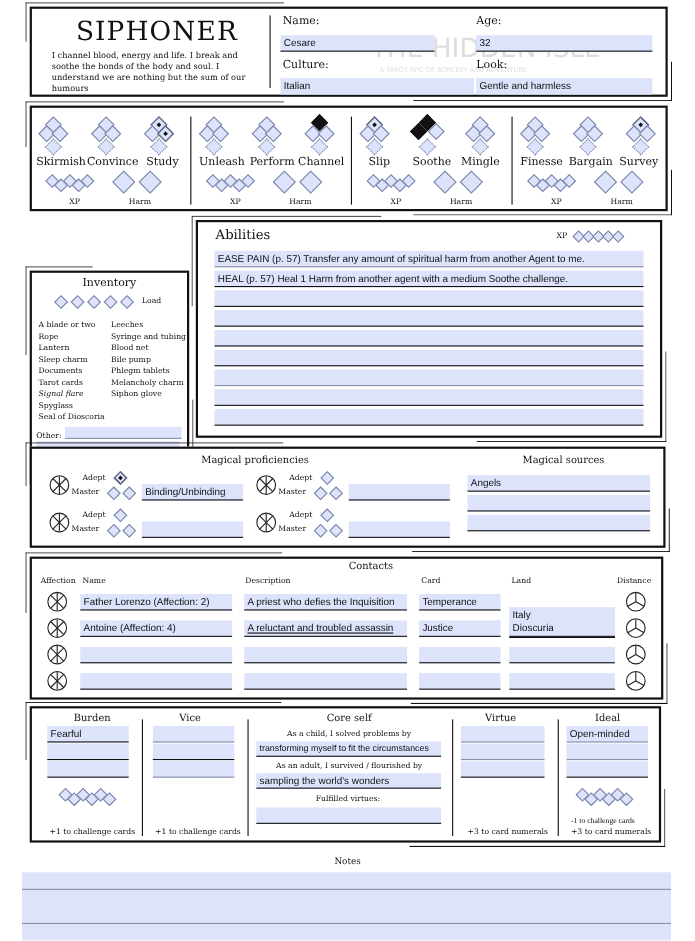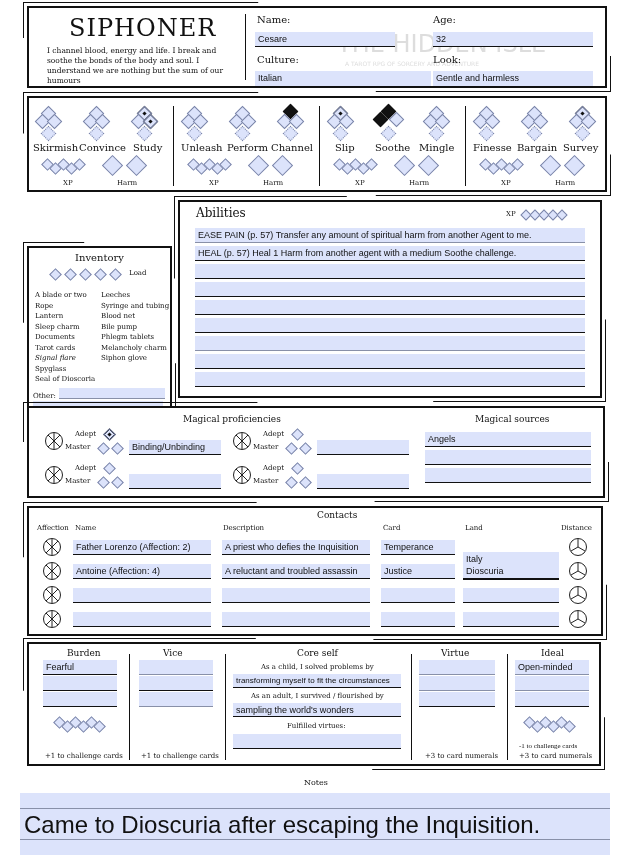--- a/index.html
+++ b/index.html
@@ -287,21 +287,21 @@
         <line x1="8" y1="8" x2="1" y2="12" stroke="#222"></line>
         <line x1="8" y1="8" x2="15" y2="12" stroke="#222"></line>
       </svg></div>
 
   <div class="circ" style="left:14px;top:54px;"><svg width="16" height="16" viewBox="0 0 16 16">
         <line x1="2" y1="2" x2="14" y2="14" stroke="#222"></line>
         <line x1="14" y1="2" x2="2" y2="14" stroke="#222"></line>
         <line x1="8" y1="0" x2="8" y2="16" stroke="#222"></line>
       </svg></div>
   <div class="field" style="left:44px;top:56px;width:138px;height:15px;">Antoine (Affection: 4)</div>
-  <div class="field" style="left:193px;top:56px;width:148px;height:15px;">A reluctant and troubled assassin</div>
+  <div class="field" style="left:193px;top:56px;width:148px;height:15px;text-decoration:underline;">A reluctant and troubled assassin</div>
   <div class="field" style="left:352px;top:56px;width:74px;height:15px;">Justice</div>
   <div class="field" style="left:434px;top:56px;width:96px;height:15px;">Dioscuria</div>
   <div class="circ" style="left:540px;top:54px;"><svg width="16" height="16" viewBox="0 0 16 16">
         <line x1="8" y1="0" x2="8" y2="8" stroke="#222"></line>
         <line x1="8" y1="8" x2="1" y2="12" stroke="#222"></line>
         <line x1="8" y1="8" x2="15" y2="12" stroke="#222"></line>
       </svg></div>
 
   <div class="circ" style="left:14px;top:78px;"><svg width="16" height="16" viewBox="0 0 16 16">
         <line x1="2" y1="2" x2="14" y2="14" stroke="#222"></line>
@@ -383,14 +383,13 @@
   <div class="dia" style="left:528px;top:74px;width:9px;height:9px;"></div>
   <div class="dia" style="left:536px;top:78px;width:9px;height:9px;"></div>
   <div class="lbl sm" style="left:490px;top:98px;font-family:Liberation Serif, serif;">-1 to challenge cards</div>
   <div class="lbl sm" style="left:490px;top:108px;">+3 to card numerals</div>
 </div>
 
 <div class="lbl" style="left:304px;top:778px;font-size:8px;">Notes</div>
 <div class="abs" style="left:20px;top:793px;width:590px;height:62px;background:#dce3fb;">
   <div class="abs" style="left:0;top:15px;width:590px;height:1px;background:#8890a8;"></div>
   <div class="abs" style="left:0;top:46px;width:590px;height:1px;background:#8890a8;"></div>
-  <div class="abs" style="left:4px;top:18px;font-family:'Liberation Sans',sans-serif;font-size:24px;color:#111;white-space:nowrap;">Came to Dioscuria after escaping the Inquisition.</div>
 </div>
 
 </body></html>

